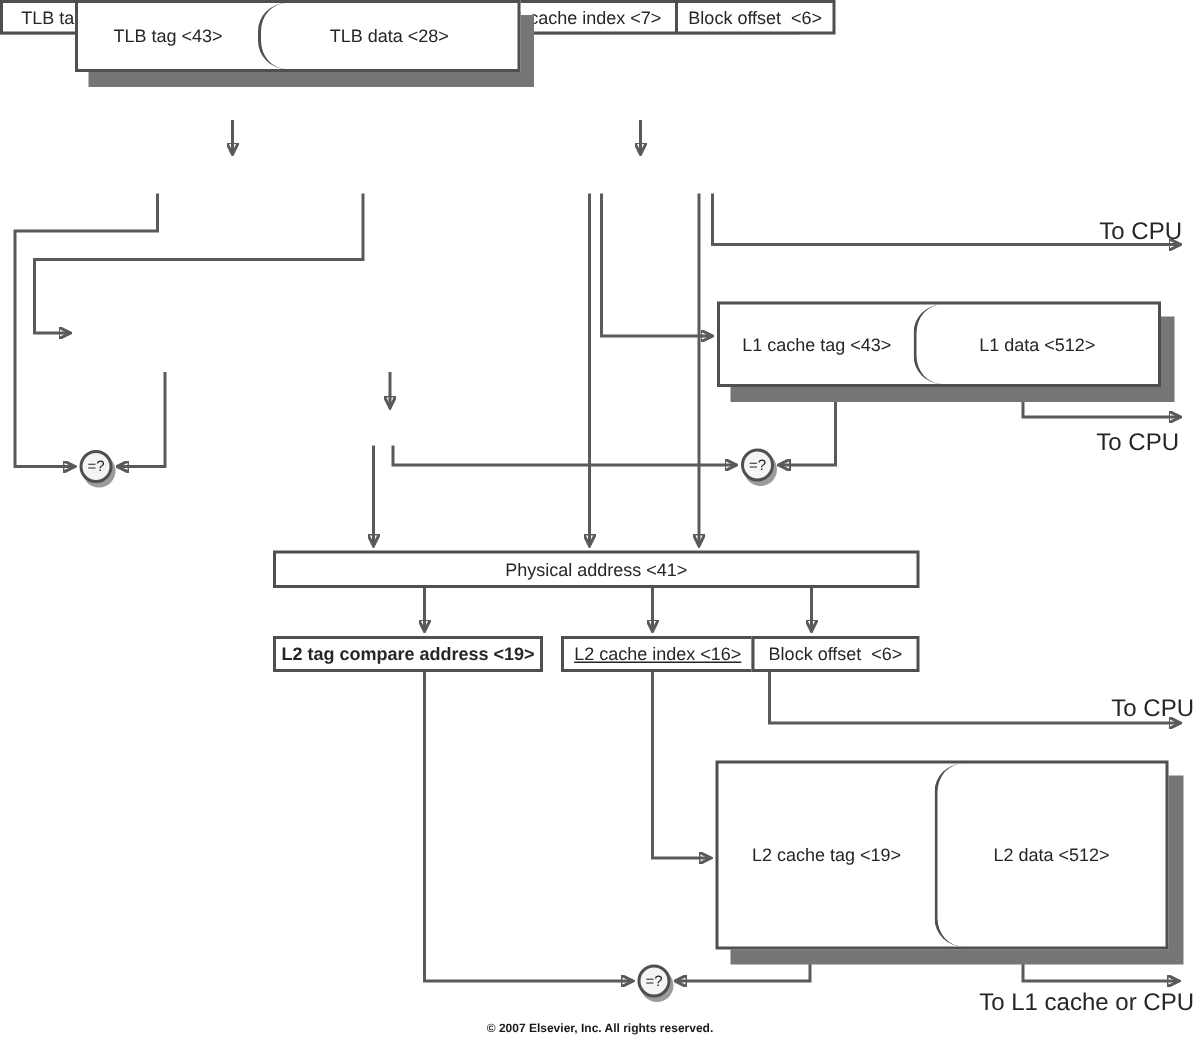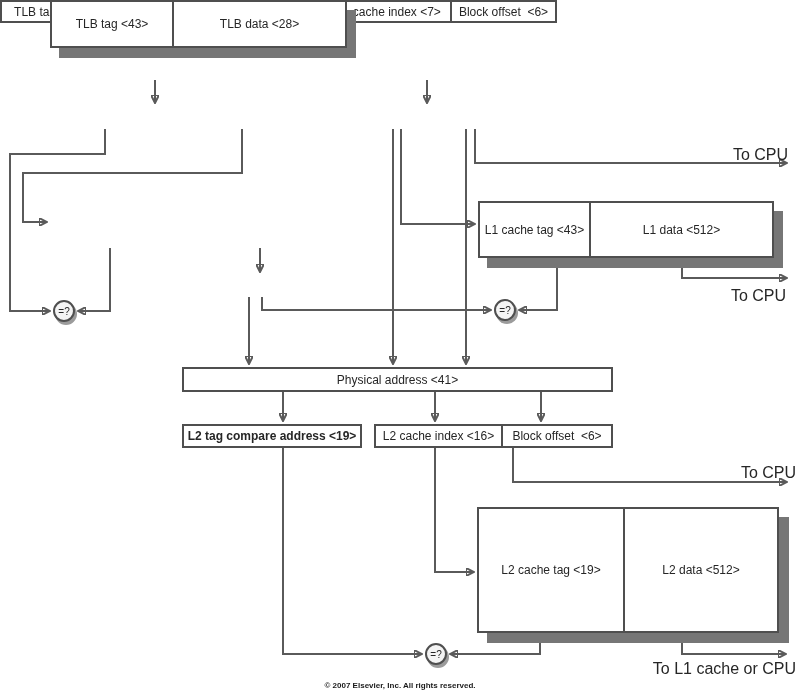--- a/index.html
+++ b/index.html
@@ -20,21 +20,21 @@
   .box{
     position:absolute;box-sizing:border-box;background:#fff;
     border:2px solid var(--border);
     display:flex;align-items:center;justify-content:center;
     font-size:12px;white-space:pre;line-height:1;
   }
   .box.shadowed{box-shadow:9px 10px 0 var(--shadow);}
   .box.split{padding:0;}
   .cell{
     box-sizing:border-box;height:100%;
-    display:flex;align-items:center;justify-content:center;flex:none;white-space:pre;
+    display:flex;align-items:center;justify-content:center;flex:none;white-space:pre;border-radius:19px;
   }
   .cell + .cell{border-left:2px solid var(--border);flex:1;}
   .shift-right{padding-left:75px;}
   .eq{
     position:absolute;box-sizing:border-box;width:22px;height:22px;
     border:2px solid var(--border);border-radius:50%;background:#f4f4f4;
     display:flex;align-items:center;justify-content:center;
     font-size:10px;box-shadow:2px 3px 0 #9b9b9b;
   }
   .flowlabel{position:absolute;font-size:16px;white-space:pre;}
@@ -106,37 +106,37 @@
   <div class="box split shadowed" style="left:50px;top:200;width:297px;height:48px;">
     <div class="cell" style="width:120px;">
       <span>TLB tag &lt;43&gt;</span>
     </div>
     <div class="cell">
       <span>TLB data &lt;28&gt;</span>
     </div>
   </div>
 
   <div class="box split shadowed" style="left:478px;top:201px;width:296px;height:57px;">
-    <div class="cell" style="width:109px;justify-content:center;">
+    <div class="cell" style="width:129px;justify-content:center;">
       <span>L1 cache tag &lt;43&gt;</span>
     </div>
     <div class="cell">
       <span>L1 data &lt;512&gt;</span>
     </div>
   </div>
 
 
   <div class="box" style="left:182px;top:367px;width:431px;height:25px;">
     <span>Physical address &lt;41&gt;</span>
   </div>
 
   <div class="box" style="left:182px;top:424px;width:180px;height:24px;font-weight:bold;">
     <span>L2 tag compare address &lt;19&gt;</span>
   </div>
-  <div class="box" style="left:374px;top:424px;width:129px;height:24px;">
+  <div class="box" style="left:374px;top:424px;width:129px;height:24px;text-decoration:underline;">
     <span>L2 cache index &lt;16&gt;</span>
   </div>
   <div class="box" style="left:501px;top:424px;width:112px;height:24px;">
     <span>Block offset  &lt;6&gt;</span>
   </div>
 
   <div class="box split shadowed" style="left:477px;top:507px;width:302px;height:126px;box-shadow:10px 10px 0 var(--shadow);">
     <div class="cell" style="width:144px;">
       <span>L2 cache tag &lt;19&gt;</span>
     </div>

